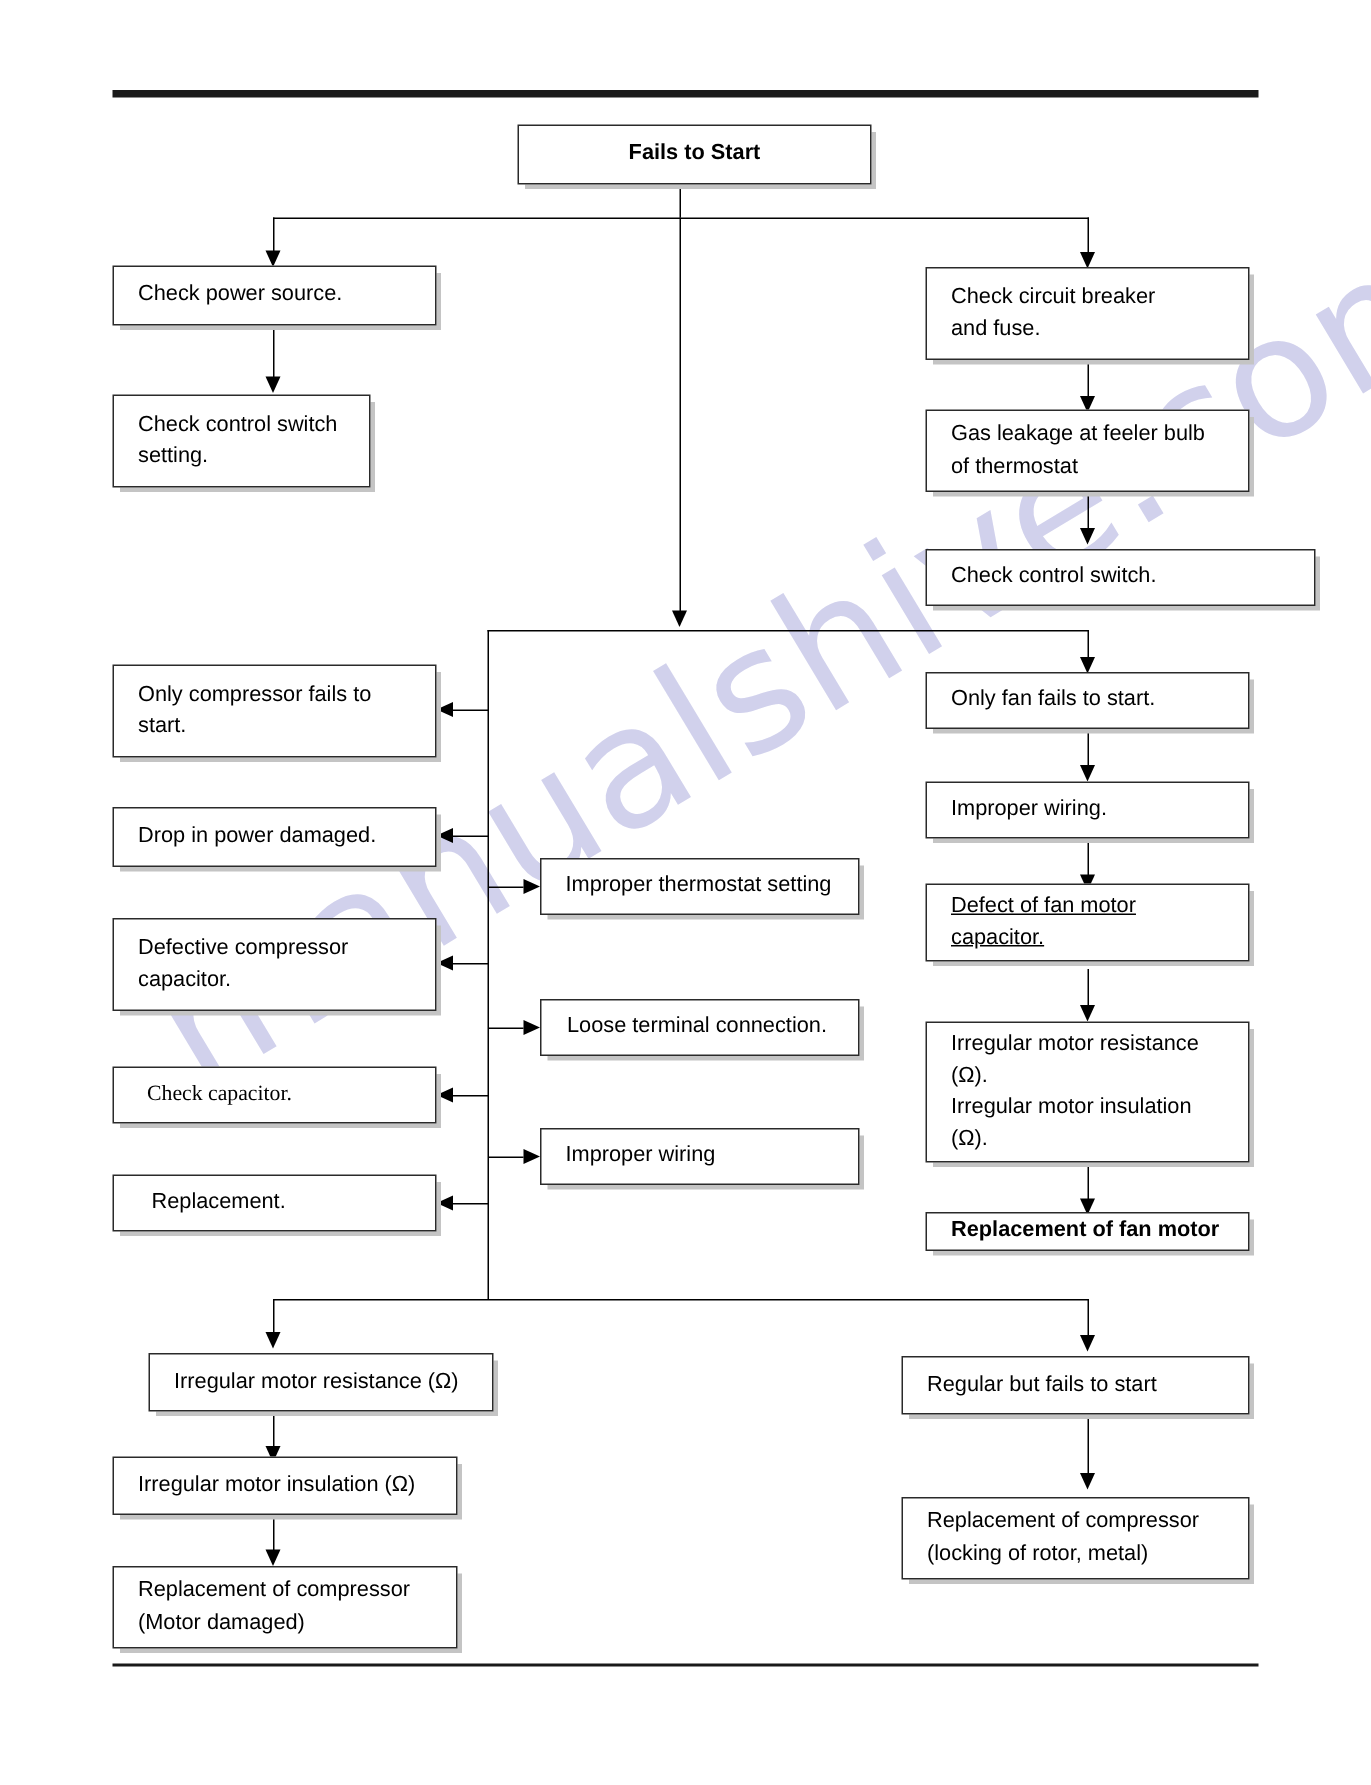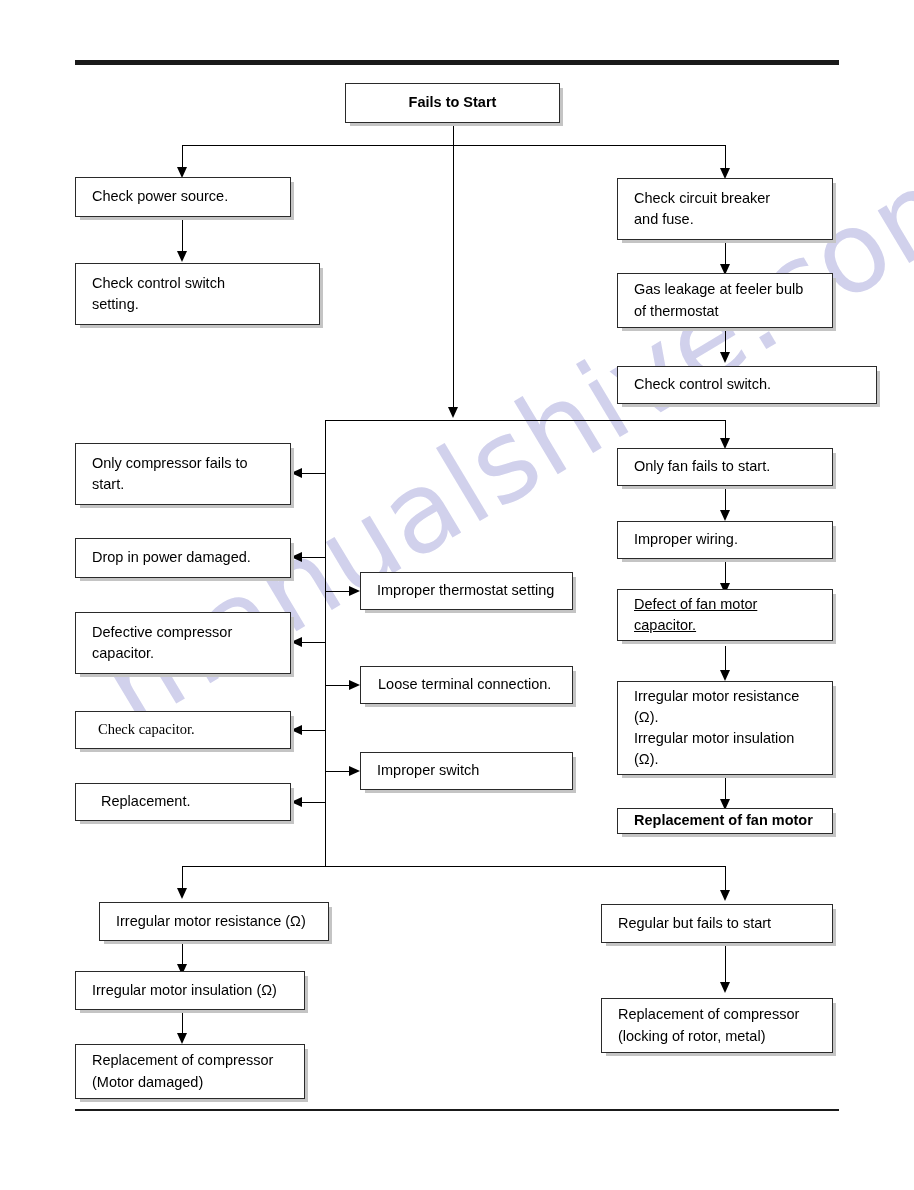--- a/index.html
+++ b/index.html
@@ -119,21 +119,21 @@
 
 <div id="page">
 
   <div id="watermark">
     <div class="wm-text">manualshive.com</div>
   </div>
 
   <div class="rule rule-top"></div>
   <div class="rule rule-bottom"></div>
 
-  <div class="box center-align" style="left:345px; top:83px; width:215px; height:40px;">
+  <div class="box center-align" style="left:345px; top:83px; width:236px; height:40px;">
     <span class="txt">Fails to Start</span>
   </div>
 
   <div class="ln ln-v" style="left:453px; top:123px; height:22px;"></div>
 
   <div class="ln ln-h" style="left:182px; top:145px; width:544px;"></div>
 
   <div class="ln ln-v" style="left:182px; top:145px; height:24px;"></div>
   <div class="arrow arrow-down" style="left:177px; top:167px;"></div>
 
@@ -142,21 +142,21 @@
 
   <div class="ln ln-v" style="left:453px; top:145px; height:264px;"></div>
   <div class="arrow arrow-down" style="left:448px; top:407px;"></div>
 
   <div class="box" style="left:75px; top:177px; width:216px; height:40px;">
     <span class="txt">Check power source.</span>
   </div>
   <div class="ln ln-v" style="left:182px; top:217px; height:36px;"></div>
   <div class="arrow arrow-down" style="left:177px; top:251px;"></div>
 
-  <div class="box" style="left:75px; top:263px; width:245px; height:62px;">
+  <div class="box" style="left:75px; top:263px; width:172px; height:62px;">
     <span class="txt">Check control switch
 setting.</span>
   </div>
 
   <div class="box" style="left:617px; top:178px; width:216px; height:62px;">
     <span class="txt">Check circuit breaker
 and fuse.</span>
   </div>
   <div class="ln ln-v" style="left:725px; top:240px; height:27px;"></div>
   <div class="arrow arrow-down" style="left:720px; top:264px;"></div>
@@ -217,21 +217,21 @@
   <div class="ln ln-h" style="left:326px; top:591px; width:23px;"></div>
   <div class="arrow arrow-right" style="left:349px; top:586px;"></div>
 
   <div class="box" style="left:360px; top:666px; width:213px; height:38px;padding-left:17px;">
     <span class="txt">Loose terminal connection.</span>
   </div>
   <div class="ln ln-h" style="left:326px; top:685px; width:23px;"></div>
   <div class="arrow arrow-right" style="left:349px; top:680px;"></div>
 
   <div class="box" style="left:360px; top:752px; width:213px; height:38px;">
-    <span class="txt">Improper switch</span>
+    <span class="txt">Improper wiring</span>
   </div>
   <div class="ln ln-h" style="left:326px; top:771px; width:23px;"></div>
   <div class="arrow arrow-right" style="left:349px; top:766px;"></div>
 
   <div class="box" style="left:617px; top:448px; width:216px; height:38px;">
     <span class="txt">Only fan fails to start.</span>
   </div>
   <div class="ln ln-v" style="left:725px; top:486px; height:27px;"></div>
   <div class="arrow arrow-down" style="left:720px; top:510px;"></div>
 

